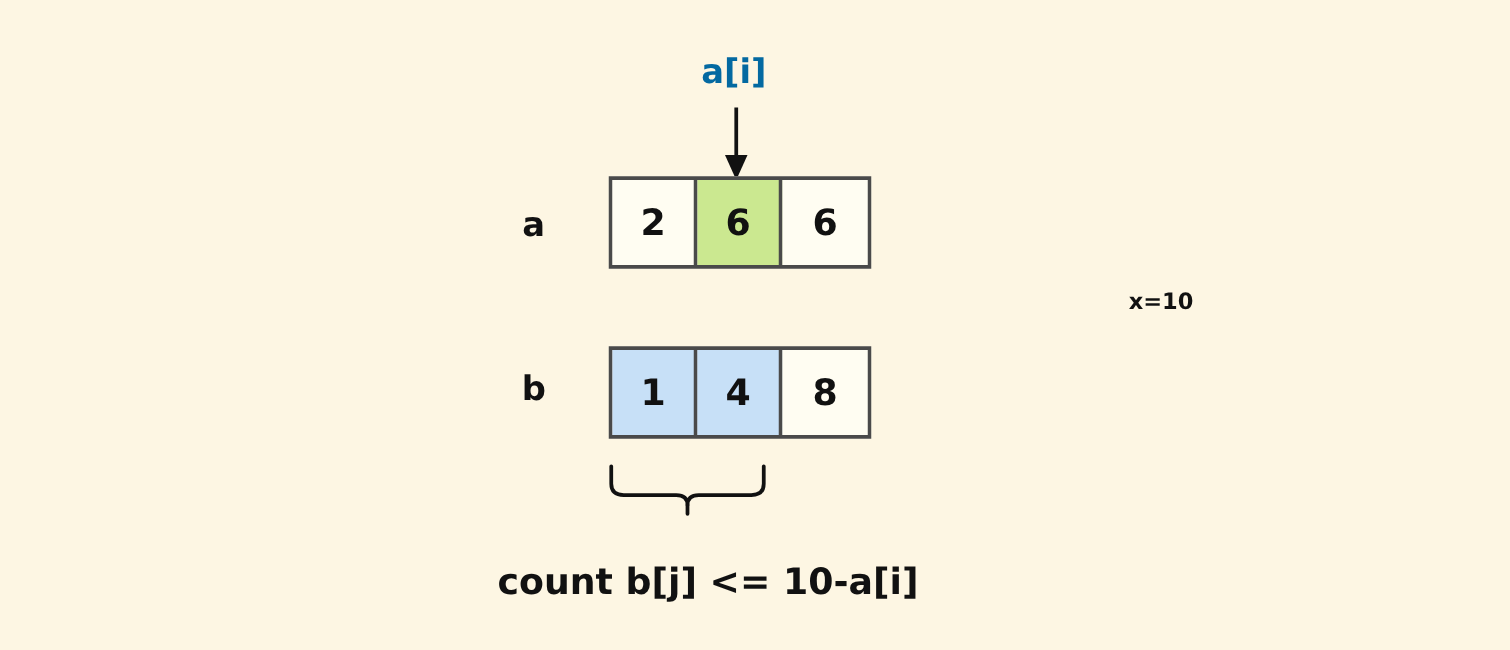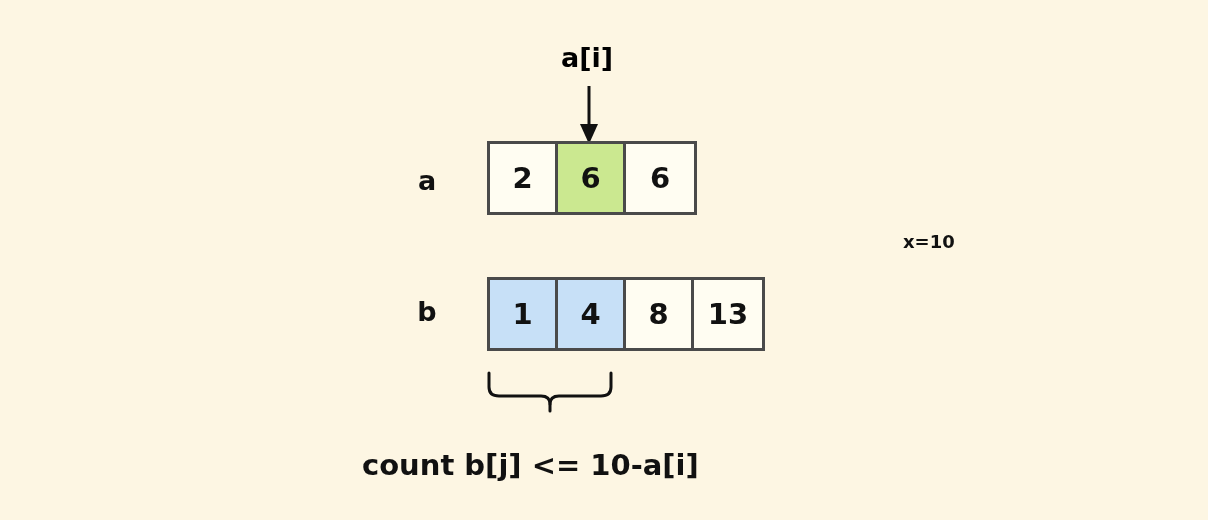--- a/index.html
+++ b/index.html
@@ -53,21 +53,21 @@
     border-right: none;
   }
   .cell.hl-green { background: #cbe890; }
   .cell.hl-blue  { background: #c7e0f7; }
 
   
   .pointer-label {
     position: absolute;
     font-size: 27px;
     font-weight: 700;
-    color: #000000;
+    color: #0369a1;
     white-space: nowrap;
     line-height: 1;
   }
   .arrow-svg, .brace-svg {
     position: absolute;
     overflow: visible;
   }
 
   
   .free-text {
@@ -106,31 +106,30 @@
     <div class="cell">6</div>
   </div>
 
   <div class="free-text" style="left:903px; top:233px;">x=10</div>
 
   <div class="row-label" style="left:407px; top:298px;">b</div>
   <div class="cells" style="left:487px; top:277px;">
     <div class="cell hl-blue">1</div>
     <div class="cell hl-blue">4</div>
     <div class="cell">8</div>
-    <div class="cell">13</div>
   </div>
 
   <svg class="brace-svg" style="left:483px; top:371px;" width="140" height="42" viewBox="0 0 140 42">
     <path d="M 6 2
              L 6 16
              Q 6 25 16 25
              L 58 25
              Q 67 25 67 33
              Q 67 25 76 25
              L 118 25
              Q 128 25 128 16
              L 128 2" fill="none" stroke="#111111" stroke-width="3" stroke-linecap="round" stroke-linejoin="round"></path>
     <line x1="67" y1="33" x2="67" y2="40" stroke="#111111" stroke-width="3" stroke-linecap="round"></line>
   </svg>
 
-  <div class="caption" style="left:362px; top:451px;text-align:center;">count b[j] &lt;= 10-a[i]</div>
+  <div class="caption" style="left:398px; top:451px;text-align:center;">count b[j] &lt;= 10-a[i]</div>
 
 </div>
 
 </body></html>

